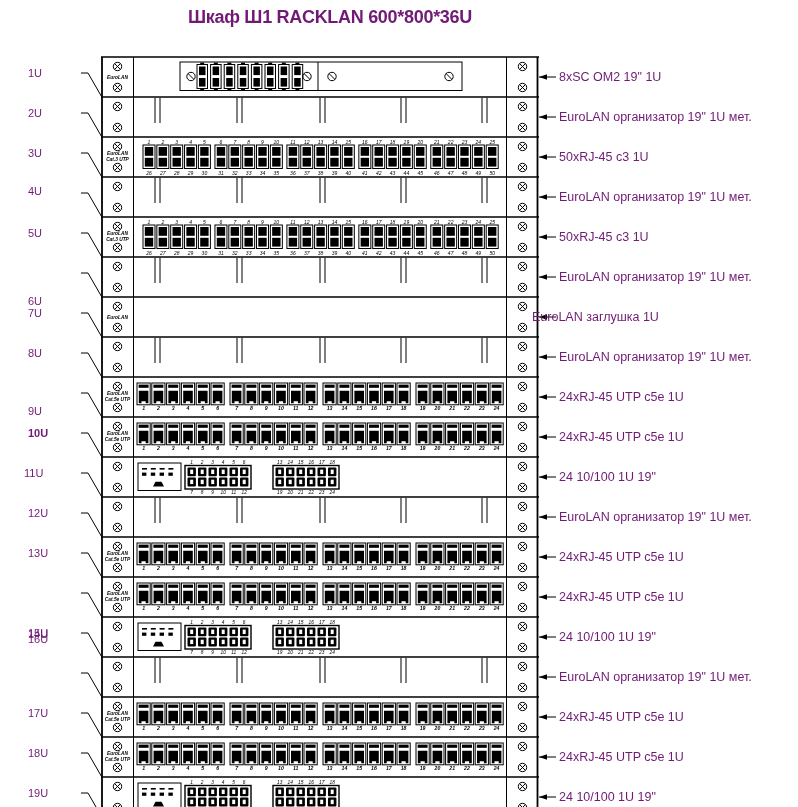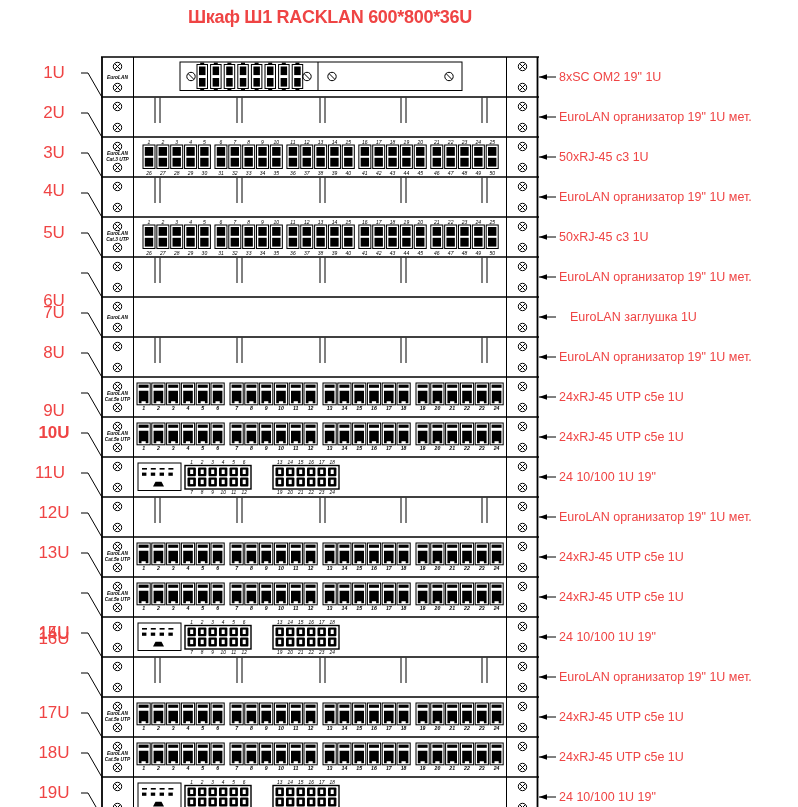--- a/index.html
+++ b/index.html
@@ -1,27 +1,27 @@
 <!DOCTYPE html>
 <html><head>
 <meta charset="utf-8">
 <style>
   html,body{margin:0;padding:0;background:#fff;}
   #canvas{
     position:relative;width:798px;height:807px;background:#ffffff;
-    overflow:hidden;font-family:"Liberation Sans", sans-serif;color:#ef4444;
+    overflow:hidden;font-family:"Liberation Sans", sans-serif;color:#701a75;
   }
   #draw{position:absolute;left:0;top:0;}
   .title{
     position:absolute;left:125px;top:7px;width:410px;text-align:center;
     font-size:18px;font-weight:bold;letter-spacing:-0.3px;white-space:nowrap;
   }
   .ulabel{
-    position:absolute;left:28px;width:52px;text-align:center;
-    font-size:17px;line-height:14px;white-space:nowrap;
+    position:absolute;left:28px;width:52px;text-align:left;
+    font-size:11px;line-height:14px;white-space:nowrap;
   }
   .rlabel{
     position:absolute;left:559px;font-size:12.5px;line-height:14px;white-space:nowrap;
   }
 </style>
 </head>
 <body>
 
 <div id="canvas">
   <svg id="draw" width="798" height="807" viewBox="0 0 798 807">
@@ -1566,21 +1566,21 @@
     <div class="rlabel" style="left: 559px; top: 110px;">EuroLAN организатор 19" 1U мет.</div>
     <div class="ulabel" style="left: 28px; top: 146px;">3U</div>
     <div class="rlabel" style="left: 559px; top: 150px;">50xRJ-45 c3 1U</div>
     <div class="ulabel" style="left: 28px; top: 184px;">4U</div>
     <div class="rlabel" style="left: 559px; top: 190px;">EuroLAN организатор 19" 1U мет.</div>
     <div class="ulabel" style="left: 28px; top: 226px;">5U</div>
     <div class="rlabel" style="left: 559px; top: 230px;">50xRJ-45 c3 1U</div>
     <div class="ulabel" style="left: 28px; top: 266px; margin-top: 28px;">6U</div>
     <div class="rlabel" style="left: 559px; top: 270px;">EuroLAN организатор 19" 1U мет.</div>
     <div class="ulabel" style="left: 28px; top: 306px;">7U</div>
-    <div class="rlabel" style="left: 570px; top: 310px;">EuroLAN заглушка 1U</div>
+    <div class="rlabel" style="left: 532px; top: 310px;">EuroLAN заглушка 1U</div>
     <div class="ulabel" style="left: 28px; top: 346px;">8U</div>
     <div class="rlabel" style="left: 559px; top: 350px;">EuroLAN организатор 19" 1U мет.</div>
     <div class="ulabel" style="left: 28px; top: 404px;">9U</div>
     <div class="rlabel" style="left: 559px; top: 390px;">24xRJ-45 UTP c5e 1U</div>
     <div class="ulabel" style="left: 28px; top: 426px; font-weight: bold;">10U</div>
     <div class="rlabel" style="left: 559px; top: 430px;">24xRJ-45 UTP c5e 1U</div>
     <div class="ulabel" style="left: 24px; top: 466px;">11U</div>
     <div class="rlabel" style="left: 559px; top: 470px;">24 10/100 1U 19"</div>
     <div class="ulabel" style="left: 28px; top: 506px;">12U</div>
     <div class="rlabel" style="left: 559px; top: 510px;">EuroLAN организатор 19" 1U мет.</div>

